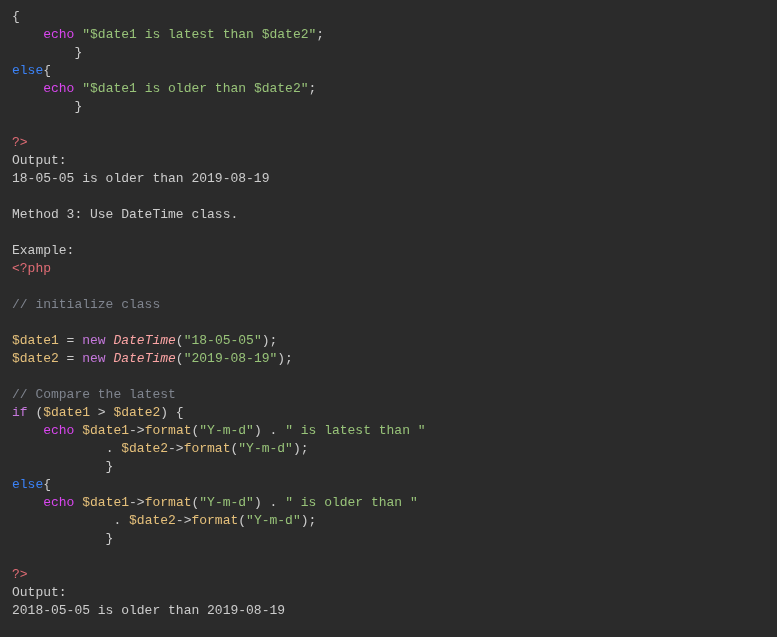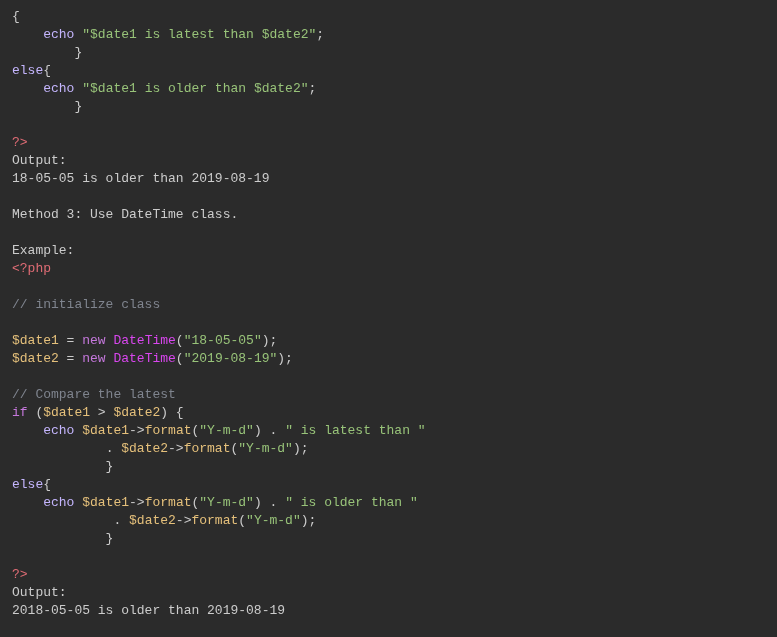--- a/index.html
+++ b/index.html
@@ -13,26 +13,26 @@
   pre.code {
     margin: 0;
     padding: 8px 12px;
     font-family: Consolas, "Courier New", monospace;
     font-size: 13px;
     line-height: 18px;
     color: #cccccc;
     white-space: pre;
   }
   .kw   { color: #c678dd; }   
-  .red  { color: #c4b5fd; text-align: center; }   
-  .echo { color: #c4b5fd; margin-top: 9px; }   
+  .red  { color: #3b82f6; text-align: center; }   
+  .echo { color: #d946ef; margin-top: 9px; }   
   .str  { color: #98c379; }   
   .var  { color: #e5c07b; margin-top: 13px; }   
   .cmt  { color: #7f848e; }   
-  .type { color: #d946ef; }   
+  .type { color: #fca5a5; font-style: italic; }   
   .func { color: #e5c07b; }
   .tag  { color: #e06c75; }
 </style>
 </head>
 <body>
 
 <pre class="code"><span>{</span>
 <span><span>    </span><span class="echo">echo</span><span> </span><span class="str">"$date1 is latest than $date2"</span><span>;</span></span>
 <span>        }</span>
 <span><span class="red">else</span><span>{</span></span>

